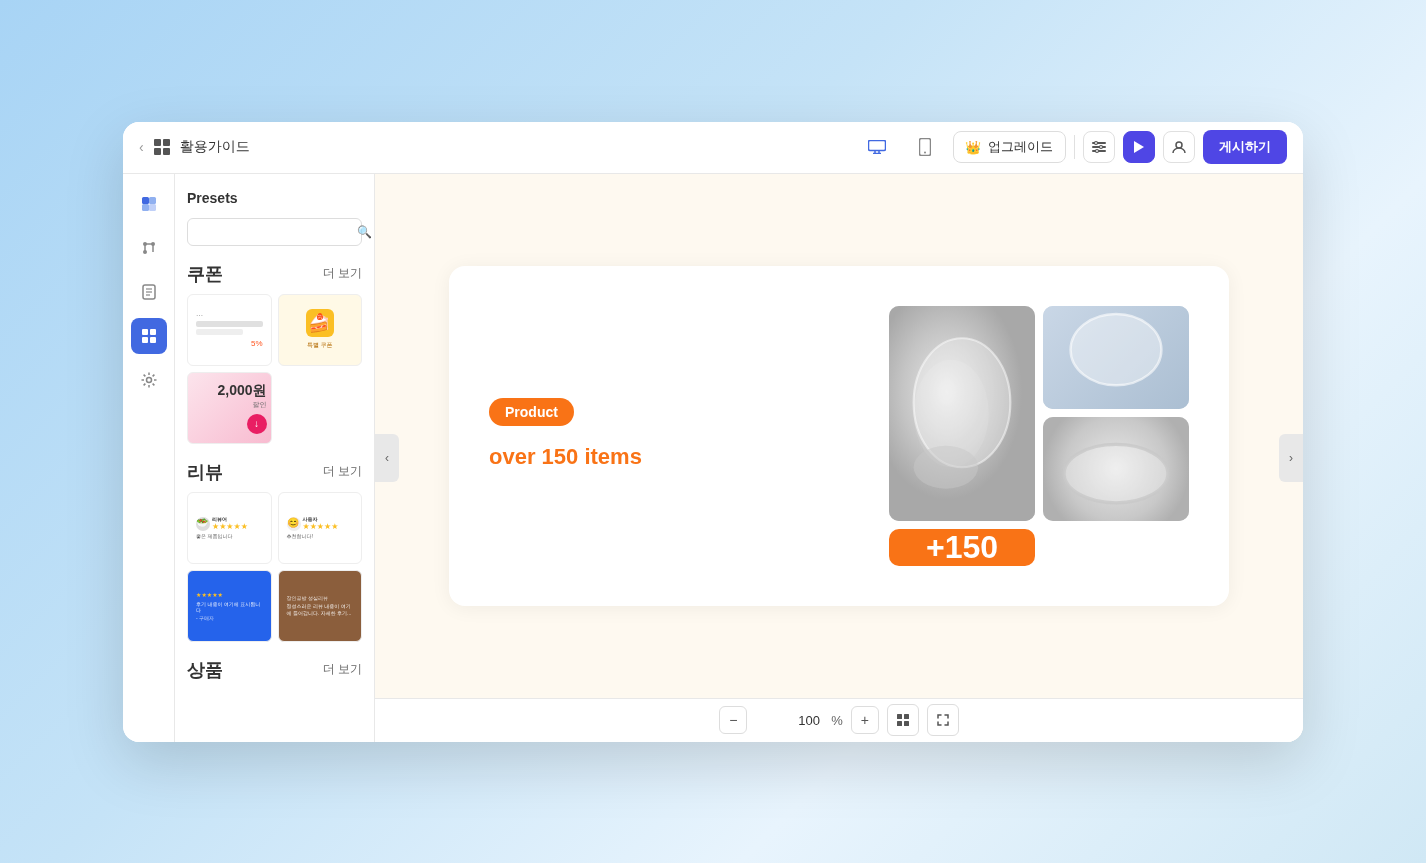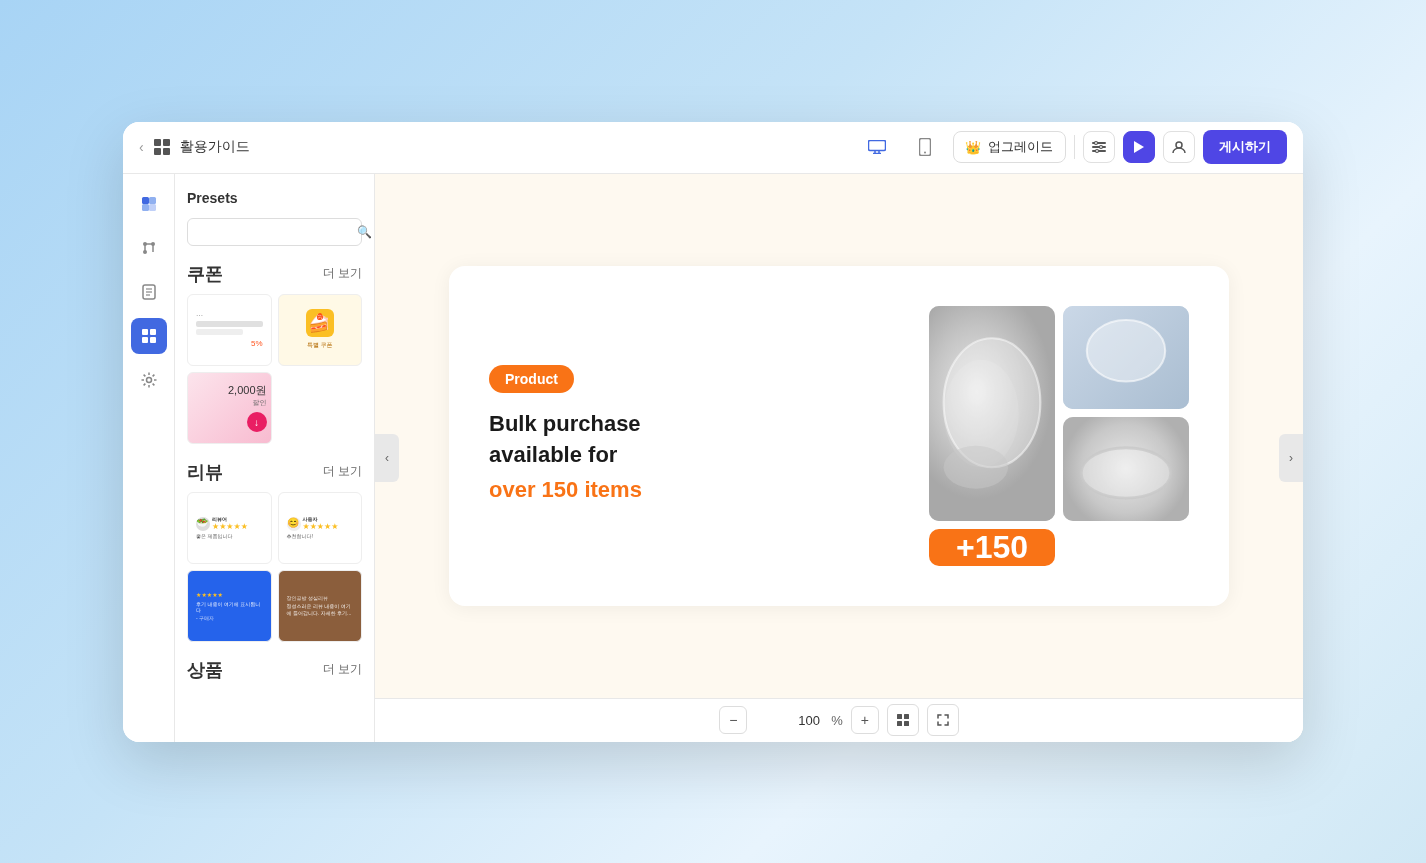--- a/index.html
+++ b/index.html
@@ -438,21 +438,21 @@
       text-align: center;
     }
     
     .pink-inner {
       display: flex;
       flex-direction: column;
       align-items: flex-end;
       padding: 4px;
       width: 100%;
     }
-    .pink-amount { font-size: 11px; font-weight: 400; color: #333; }
+    .pink-amount { font-size: 14px; font-weight: 700; color: #333; }
     .pink-won { font-size: 7px; color: #666; }
     .pink-dl { 
       width: 20px; height: 20px; 
       background: #e91e63; 
       border-radius: 50%; 
       display: flex; align-items: center; justify-content: center;
       color: #fff; font-size: 10px;
       margin-top: 4px;
     }
     
@@ -688,28 +688,24 @@
 
     <div class="canvas-area">
       <div class="canvas-nav-left">‹</div>
       <div class="canvas-nav-right">›</div>
 
       <div class="canvas-content">
         <div class="product-card">
 
           <div class="product-text">
             <div class="product-badge">Product</div>
-            <div class="product-heading">
-              <span>Bulk purchase</span><br>
-              <span>available for</span>
-            </div>
             <div class="product-subheading">over 150 items</div>
           </div>
 
-          <div class="product-images" style="display: grid; grid-template-columns: 1fr 1fr; grid-template-rows: 1fr 1fr; gap: 8px; width: 260px; height: 260px; flex-shrink: 0;">
+          <div class="product-images" style="display: grid; grid-template-columns: 1fr 1fr; grid-template-rows: 1fr 1fr; gap: 8px; width: 300px; height: 260px; flex-shrink: 0;">
 
             <div class="img-cell large" style="grid-row: 1 / 3;">
               <div class="glass-main">
                 <svg width="100%" height="100%" viewBox="0 0 140 200" preserveAspectRatio="xMidYMid slice">
                   <defs>
                     <radialGradient id="g1" cx="40%" cy="40%">
                       <stop offset="0%" stop-color="#e8e8e8"></stop>
                       <stop offset="60%" stop-color="#c4c4c4"></stop>
                       <stop offset="100%" stop-color="#a8a8a8"></stop>
                     </radialGradient>

